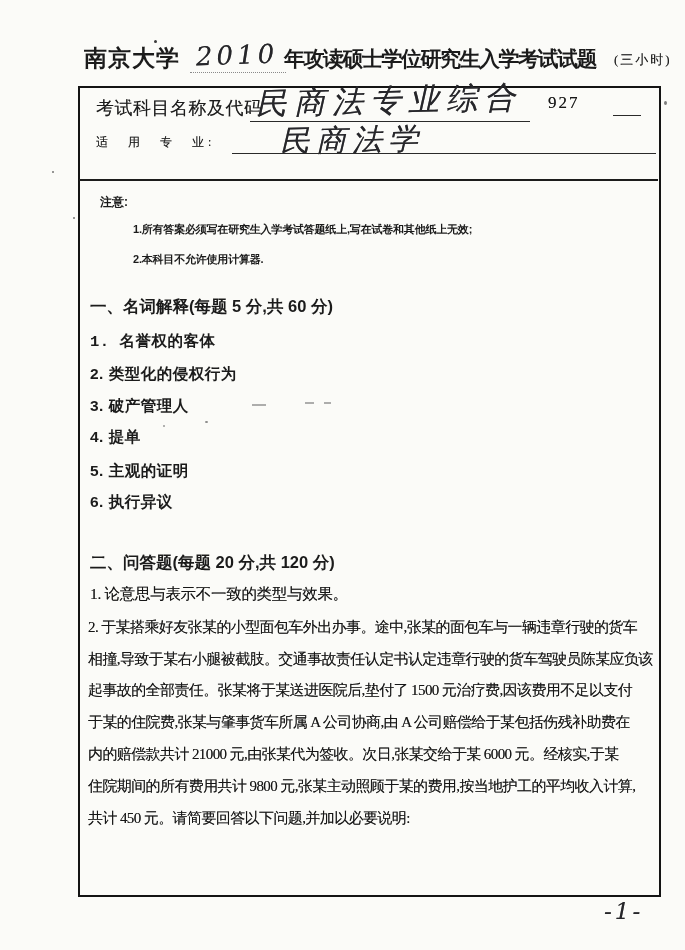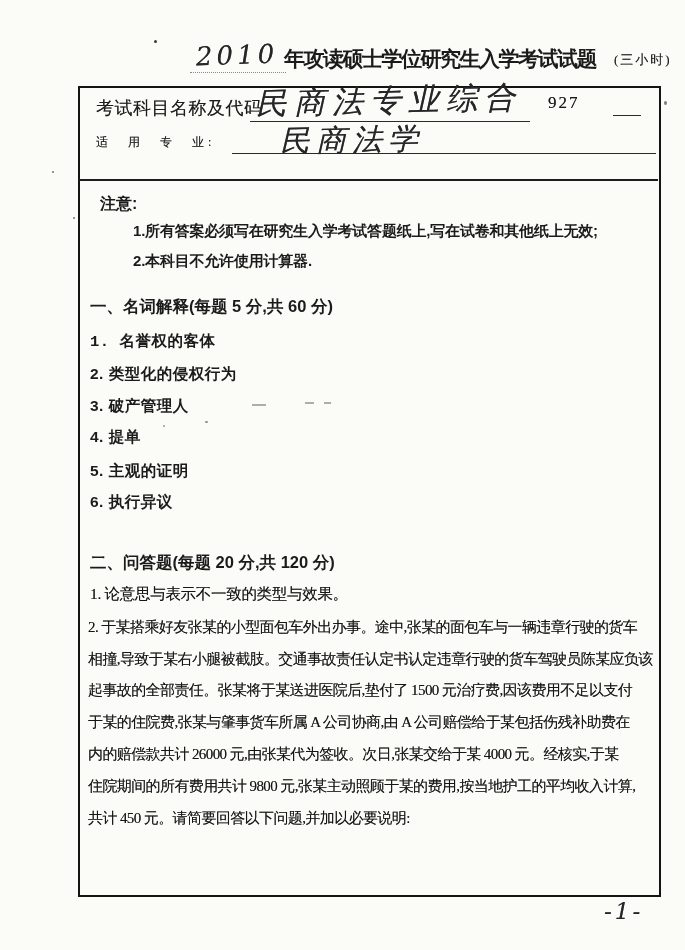--- a/index.html
+++ b/index.html
@@ -18,68 +18,69 @@
   .thinrule{position:absolute;border-bottom:1.5px solid #2a2a2a;height:0;}
   .box{
     position:absolute;left:78px;top:86px;width:579px;height:807px;
     border:2px solid #141414;
   }
   .speck{position:absolute;background:#3a3a3a;border-radius:50%;}
   .dash{position:absolute;background:#6d6d6d;opacity:.55;}
   .title-uni{font-size:23px;letter-spacing:1px;}
   .title-rest{font-size:21px;letter-spacing:-1.5px;}
   .title-dur{font-size:13px;letter-spacing:2px;color:#222;}
-  .note{font-size:15px;letter-spacing:-0.2px;}
+  .note{font-size:11px;letter-spacing:-0.2px;}
   .item{font-size:15.5px;letter-spacing:0.5px;}
   .para{font-size:15px;letter-spacing:-0.6px;}
 </style>
 </head>
 <body>
 
 <div class="page">
 
+  <span class="abs hei title-uni" style="left:84px;top:43px;">南京大学</span>
   <span class="abs hand" style="left:196px;top:40px;font-size:26px;letter-spacing:4px;transform:rotate(-2deg);">2010</span>
   <div class="abs" style="left:190px;top:72px;width:96px;border-bottom:1px dotted #8a8a8a;"></div>
   <span class="abs hei title-rest" style="left:284px;top:45px;">年攻读硕士学位研究生入学考试试题</span>
   <span class="abs kai title-dur" style="left:614px;top:51px;">(三小时)</span>
 
   <div class="box">
 
     <span class="abs kai" style="left:16px;top:8px;font-size:18px;letter-spacing:0.5px;">考试科目名称及代码</span>
     <span class="abs hand" style="left:176px;top:-8px;font-size:31px;letter-spacing:7px;transform:rotate(-1.5deg);">民商法专业综合</span>
     <div class="thinrule" style="left:170px;top:33px;width:280px;"></div>
     <span class="abs song" style="left:468px;top:5px;font-size:17px;letter-spacing:2px;">927</span>
     <div class="thinrule" style="left:533px;top:27px;width:28px;"></div>
 
     <span class="abs kai" style="left:16px;top:46px;font-size:12px;letter-spacing:4px;">适　用　专　业:</span>
     <span class="abs hand" style="left:200px;top:32px;font-size:30px;letter-spacing:6px;transform:rotate(-1deg);">民商法学</span>
     <div class="thinrule" style="left:152px;top:65px;width:424px;"></div>
 
     <div class="rule" style="left:-1px;top:91px;width:579px;"></div>
 
-    <span class="abs hei" style="left:20px;top:106px;font-size:16px;">注意:</span>
+    <span class="abs hei" style="left:20px;top:106px;font-size:12px;">注意:</span>
     <span class="abs hei note" style="left:53px;top:134px;">1.所有答案必须写在研究生入学考试答题纸上,写在试卷和其他纸上无效;</span>
     <span class="abs hei note" style="left:53px;top:164px;">2.本科目不允许使用计算器.</span>
 
     <span class="abs hei" style="left:10px;top:208px;font-size:16.5px;">一、名词解释(每题 5 分,共 60 分)</span>
     <span class="abs hei item" style="left:10px;top:243px;font-family:Liberation Mono, monospace;">1. 名誉权的客体</span>
     <span class="abs hei item" style="left:10px;top:276px;">2. 类型化的侵权行为</span>
     <span class="abs hei item" style="left:10px;top:308px;">3. 破产管理人</span>
     <span class="abs hei item" style="left:10px;top:339px;">4. 提单</span>
     <span class="abs hei item" style="left:10px;top:373px;">5. 主观的证明</span>
     <span class="abs hei item" style="left:10px;top:404px;">6. 执行异议</span>
 
     <span class="abs hei" style="left:10px;top:464px;font-size:16.5px;text-align:right;">二、问答题(每题 20 分,共 120 分)</span>
     <span class="abs song" style="left:10px;top:496px;font-size:15.5px;letter-spacing:-0.3px;">1. 论意思与表示不一致的类型与效果。</span>
 
     <span class="abs song para" style="left:8px;top:530px;">2. 于某搭乘好友张某的小型面包车外出办事。途中,张某的面包车与一辆违章行驶的货车</span>
     <span class="abs song para" style="left:8px;top:562px;">相撞,导致于某右小腿被截肢。交通事故责任认定书认定违章行驶的货车驾驶员陈某应负该</span>
     <span class="abs song para" style="left:8px;top:593px;">起事故的全部责任。张某将于某送进医院后,垫付了 1500 元治疗费,因该费用不足以支付</span>
     <span class="abs song para" style="left:8px;top:625px;">于某的住院费,张某与肇事货车所属 A 公司协商,由 A 公司赔偿给于某包括伤残补助费在</span>
-    <span class="abs song para" style="left:8px;top:657px;">内的赔偿款共计 26000 元,由张某代为签收。次日,张某交给于某 4000 元。经核实,于某</span>
+    <span class="abs song para" style="left:8px;top:657px;">内的赔偿款共计 21000 元,由张某代为签收。次日,张某交给于某 6000 元。经核实,于某</span>
     <span class="abs song para" style="left:8px;top:689px;">住院期间的所有费用共计 9800 元,张某主动照顾于某的费用,按当地护工的平均收入计算,</span>
     <span class="abs song para" style="left:8px;top:721px;">共计 450 元。请简要回答以下问题,并加以必要说明:</span>
 
     <div class="dash" style="left:172px;top:316px;width:14px;height:2px;"></div>
     <div class="dash" style="left:225px;top:314px;width:9px;height:2px;"></div>
     <div class="dash" style="left:244px;top:314px;width:7px;height:2px;"></div>
   </div>
 
   <span class="abs hand" style="left:604px;top:898px;font-size:23px;letter-spacing:3px;">-1-</span>
 

